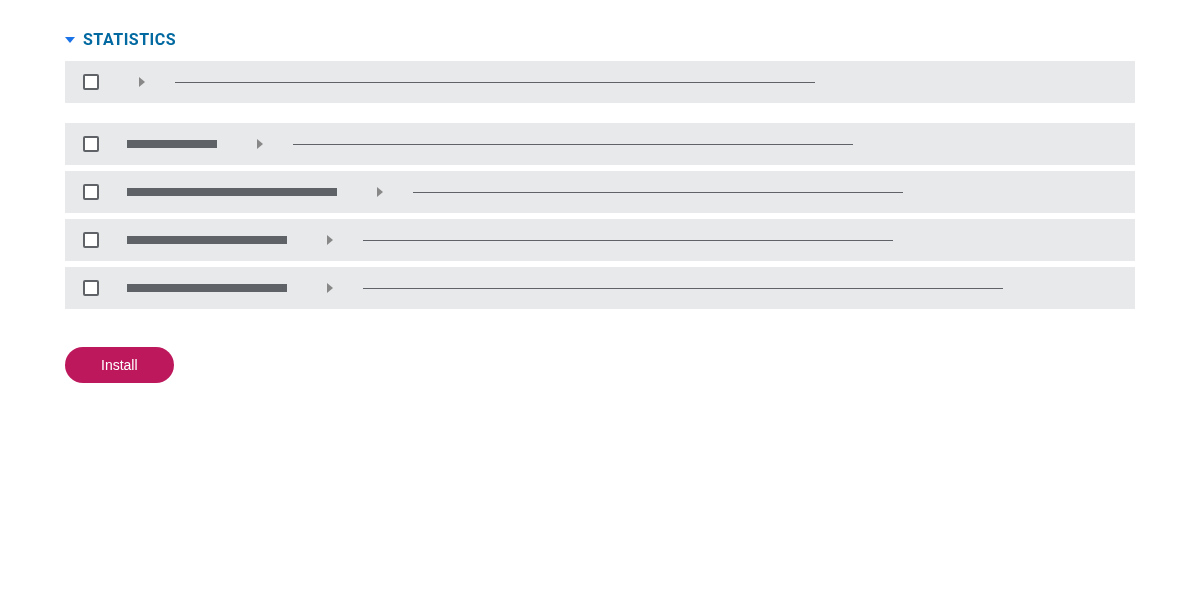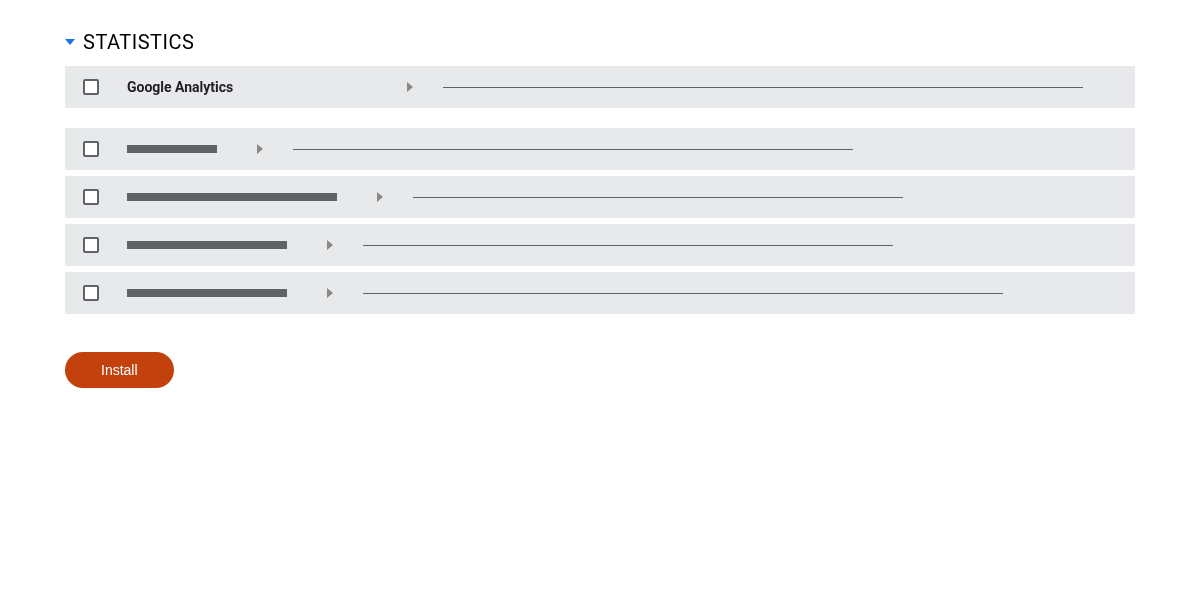--- a/index.html
+++ b/index.html
@@ -24,23 +24,23 @@
       cursor: pointer;
     }
     .section-header .caret {
       width: 0;
       height: 0;
       border-left: 5px solid transparent;
       border-right: 5px solid transparent;
       border-top: 6px solid #1a73e8;
     }
     .section-title {
-      color: #000000;
-      font-size: 20px;
-      font-weight: 400;
+      color: #0369a1;
+      font-size: 16px;
+      font-weight: 700;
       letter-spacing: 0.5px;
     }
     .item-row {
       background: #e8e9ea;
       display: flex;
       align-items: center;
       padding: 12px 18px;
       margin-bottom: 6px;
       min-height: 42px;
     }
@@ -79,21 +79,21 @@
       margin-right: 30px;
       cursor: pointer;
     }
     .desc-line {
       flex: 1;
       height: 1px;
       background: #5f6368;
       max-width: 640px;
     }
     .install-btn {
-      background: #c2410c;
+      background: #be185d;
       color: #ffffff;
       border: none;
       border-radius: 20px;
       padding: 10px 36px;
       font-size: 14px;
       font-weight: 400;
       cursor: pointer;
       margin-top: 18px;
     }
     .bar-w1 { width: 90px; }
@@ -111,21 +111,20 @@
 
 
 
 <div class="section">
   <div class="section-header">
     <div class="caret"></div>
     <div class="section-title">STATISTICS</div>
   </div>
   <div class="item-row">
     <div class="checkbox"></div>
-    <div class="item-label">Google Analytics</div>
     <div class="expand-caret"></div>
     <div class="desc-line line-w1"></div>
   </div>
 </div>
 
 <div class="section">
   <div class="item-row">
     <div class="checkbox"></div>
     <div class="placeholder-bar bar-w1"></div>
     <div class="expand-caret"></div>

